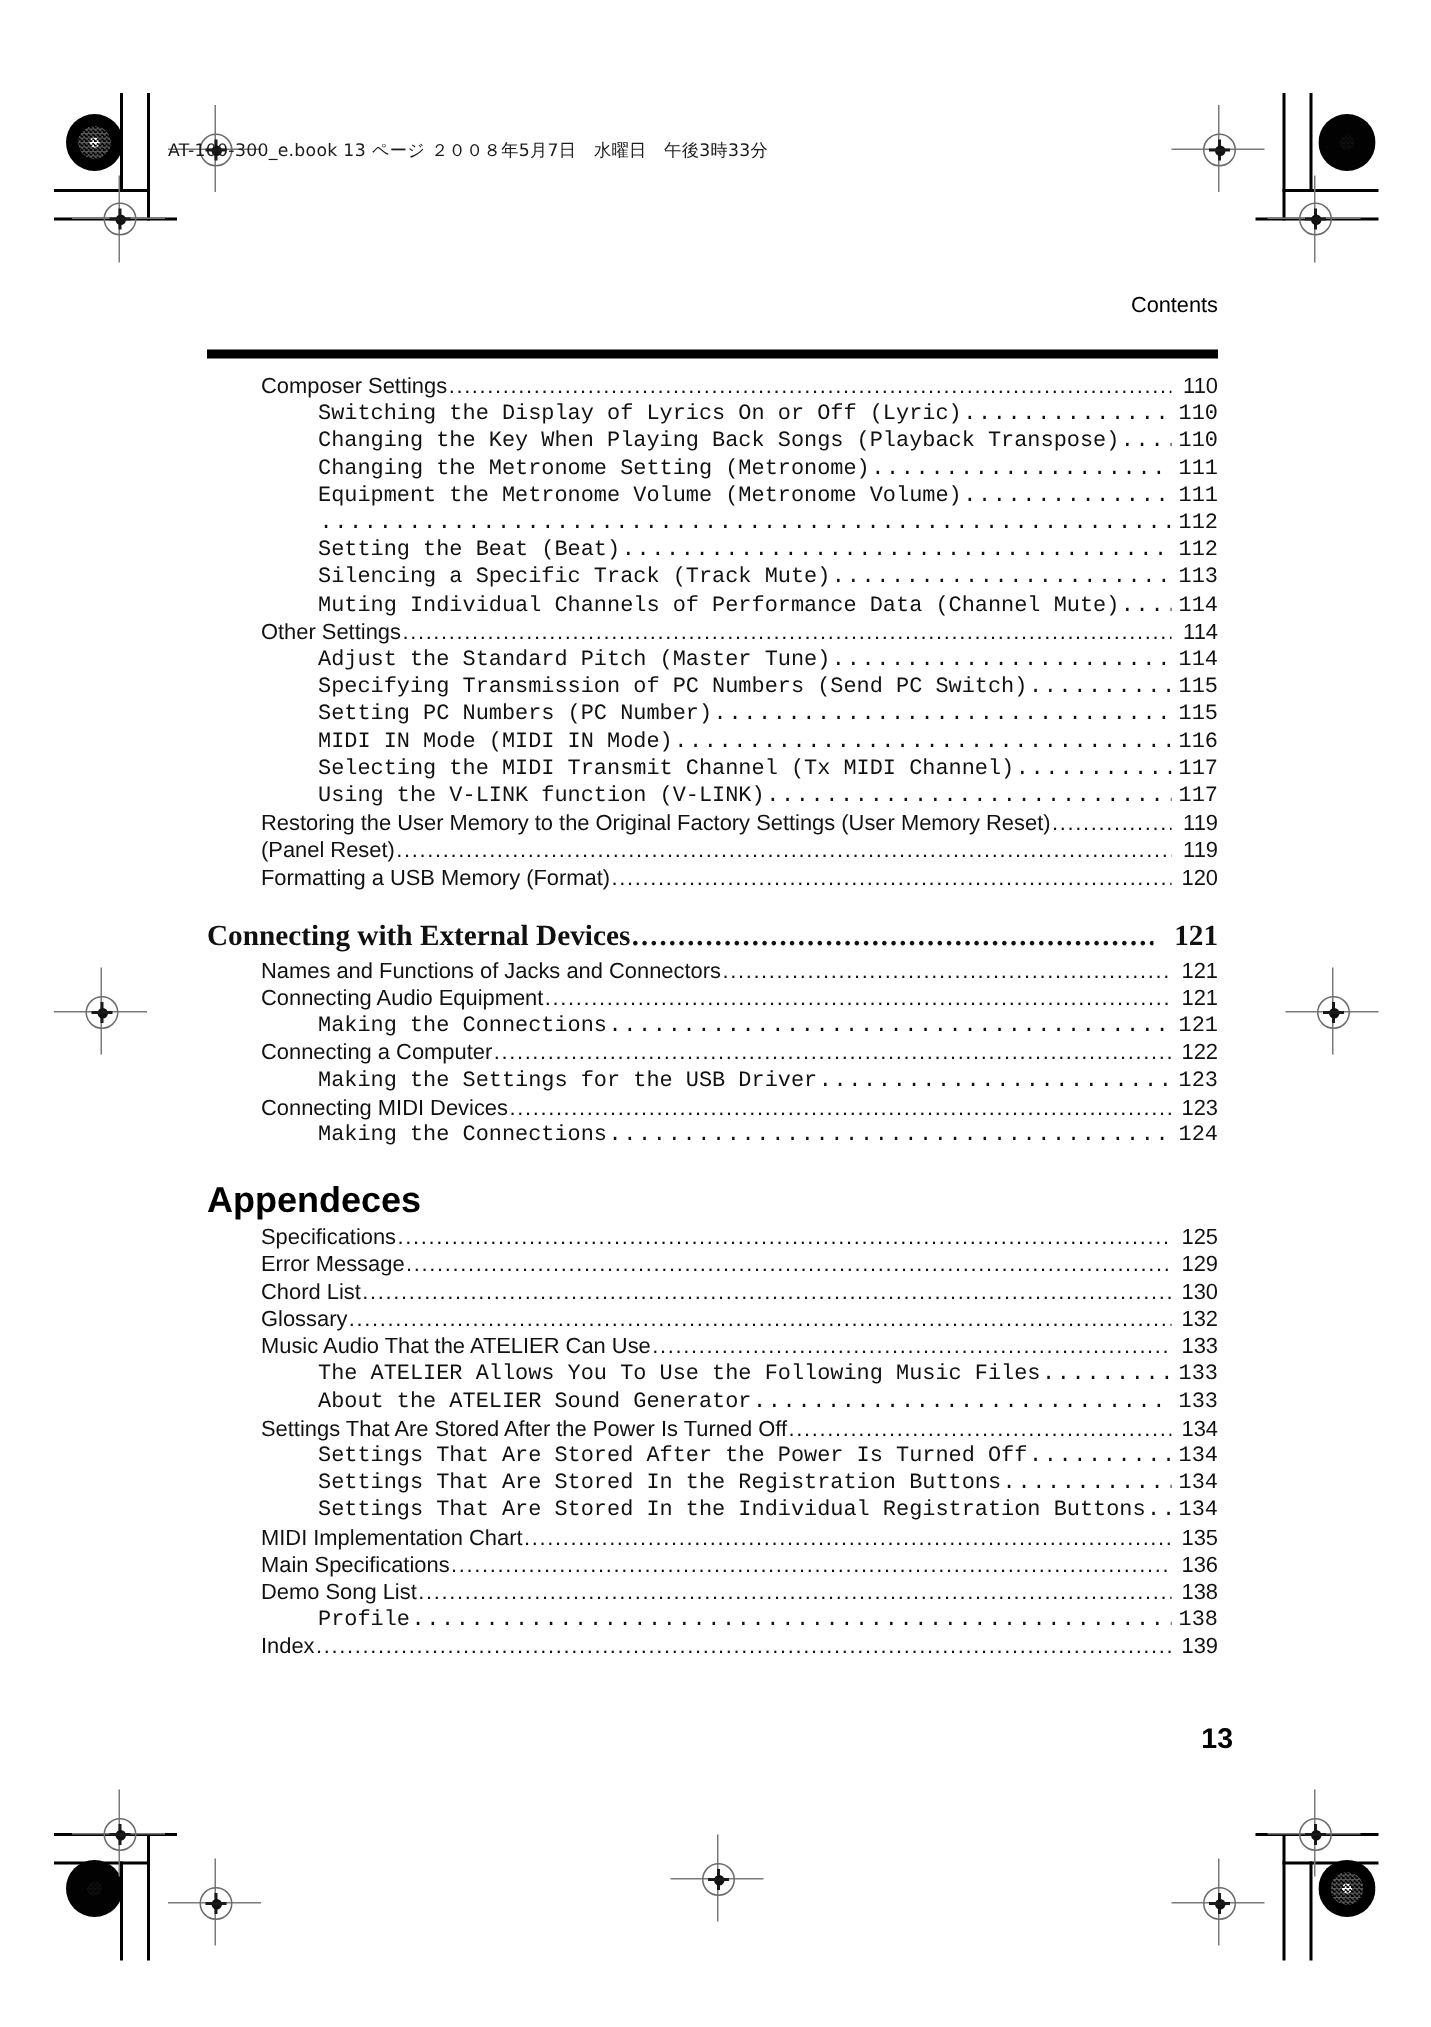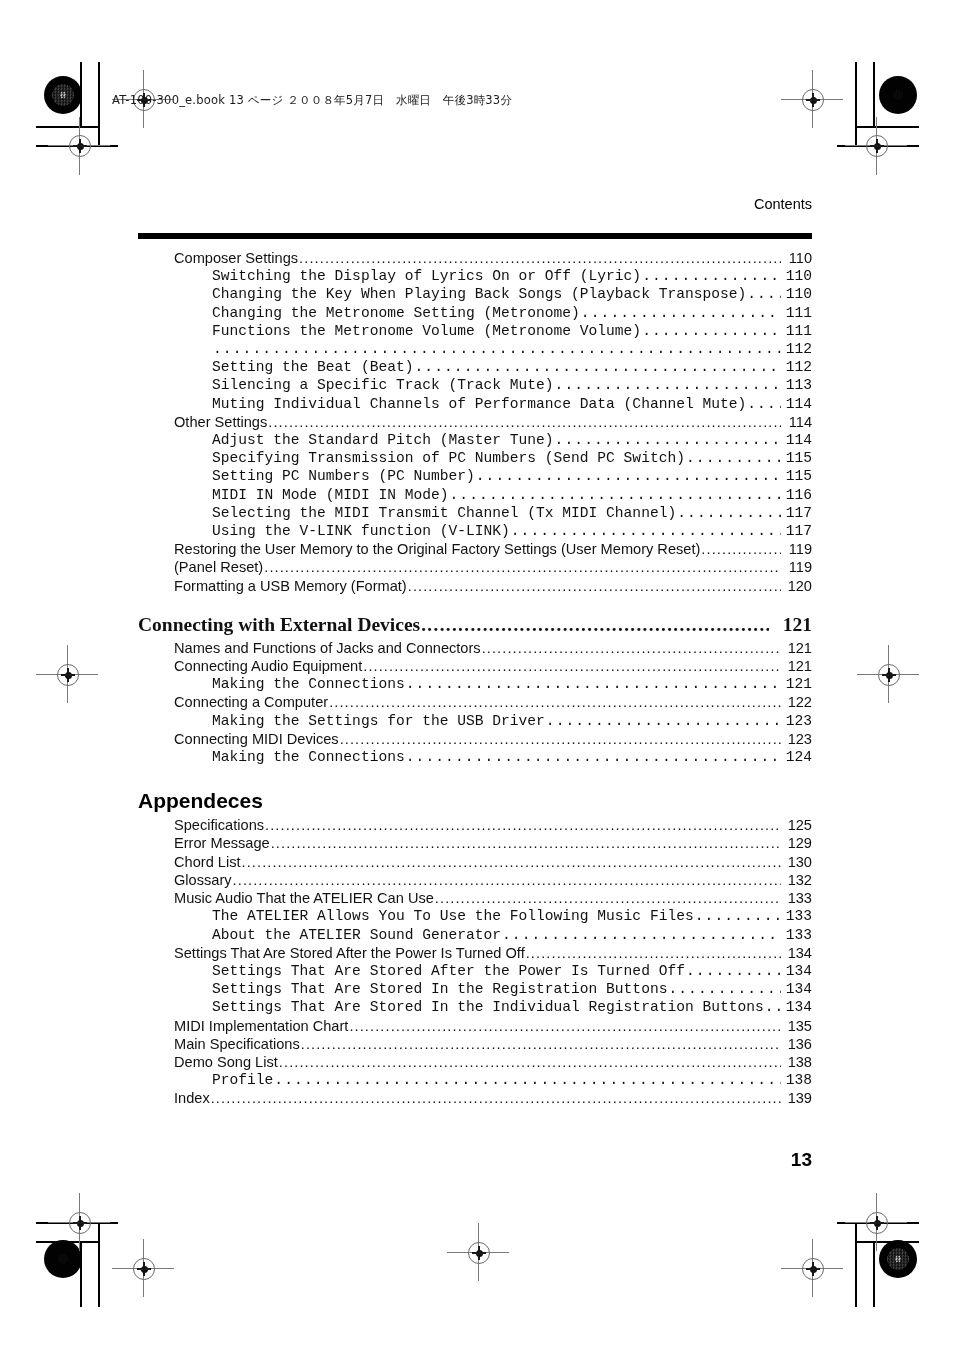--- a/index.html
+++ b/index.html
@@ -132,33 +132,33 @@
     font-size: 19.5px;
     line-height: 28px;
     margin-top: 16px;
     font-family: Liberation Serif, serif;
   }
   .chapter .leader { font-size: 19px; letter-spacing: 1.4px; }
   .chapter .page { min-width: 42px; }
 
   .section-head {
     font-weight: bold;
-    font-size: 21px;
+    font-size: 24px;
     line-height: 26px;
     margin-top: 22px;
     margin-bottom: 2px;
   }
 
   
   .entry.wrap-first .label { white-space: normal; }
   .entry.wrap-first { margin-bottom: 0; }
 
   .page-number {
     position: absolute;
-    right: 142px;
+    right: 132px;
     top: 1149px;
     font-size: 19px;
     font-weight: bold;
     color: #000;
   }
 </style>
 </head>
 <body>
 
 <div class="marks">
@@ -275,21 +275,21 @@
       <span class="label">Changing the Key When Playing Back Songs (Playback Transpose)</span>
       <span class="leader">................................................................................................................................................................................................................................................................................................................................................................................................................</span>
       <span class="page">110</span>
     </div>
     <div class="entry lvl2">
       <span class="label">Changing the Metronome Setting  (Metronome)</span>
       <span class="leader">................................................................................................................................................................................................................................................................................................................................................................................................................</span>
       <span class="page">111</span>
     </div>
     <div class="entry lvl2">
-      <span class="label">Functions the Metronome Volume  (Metronome Volume)</span>
+      <span class="label">Equipment the Metronome Volume  (Metronome Volume)</span>
       <span class="leader">................................................................................................................................................................................................................................................................................................................................................................................................................</span>
       <span class="page">111</span>
     </div>
     <div class="entry lvl2">
       <span class="leader">................................................................................................................................................................................................................................................................................................................................................................................................................</span>
       <span class="page">112</span>
     </div>
     <div class="entry lvl2">
       <span class="label">Setting the Beat (Beat)</span>
       <span class="leader">................................................................................................................................................................................................................................................................................................................................................................................................................</span>

